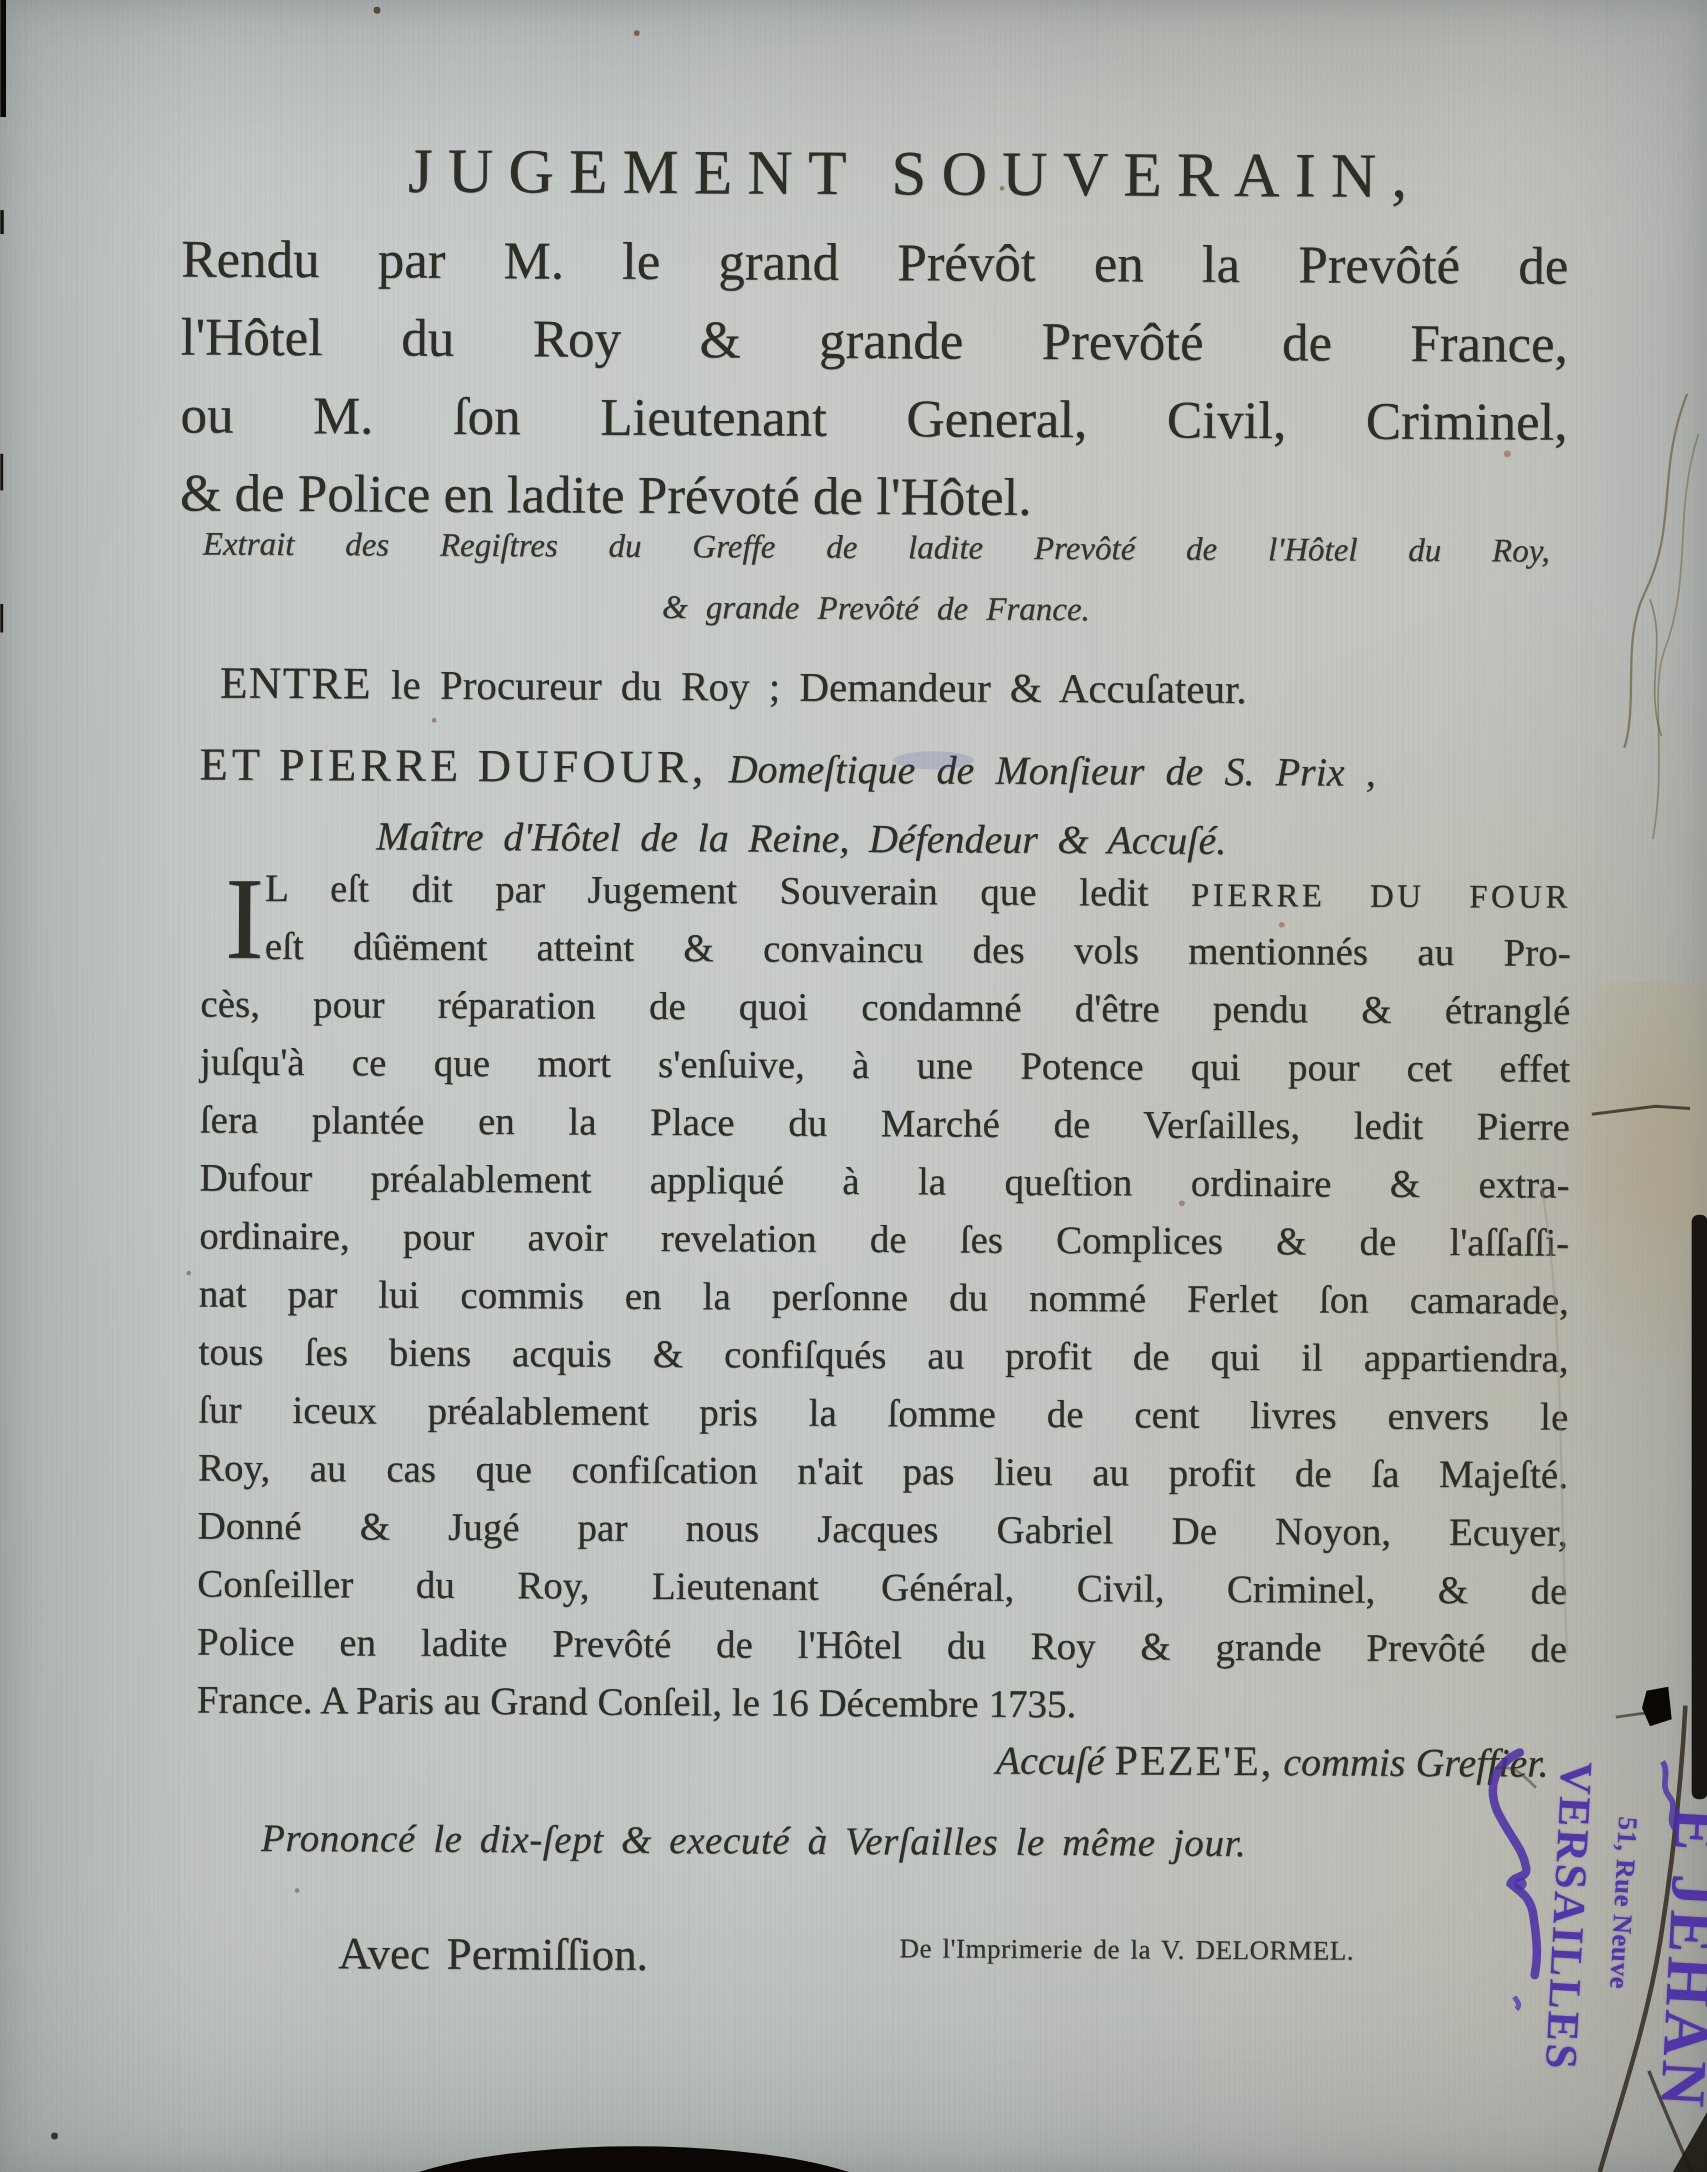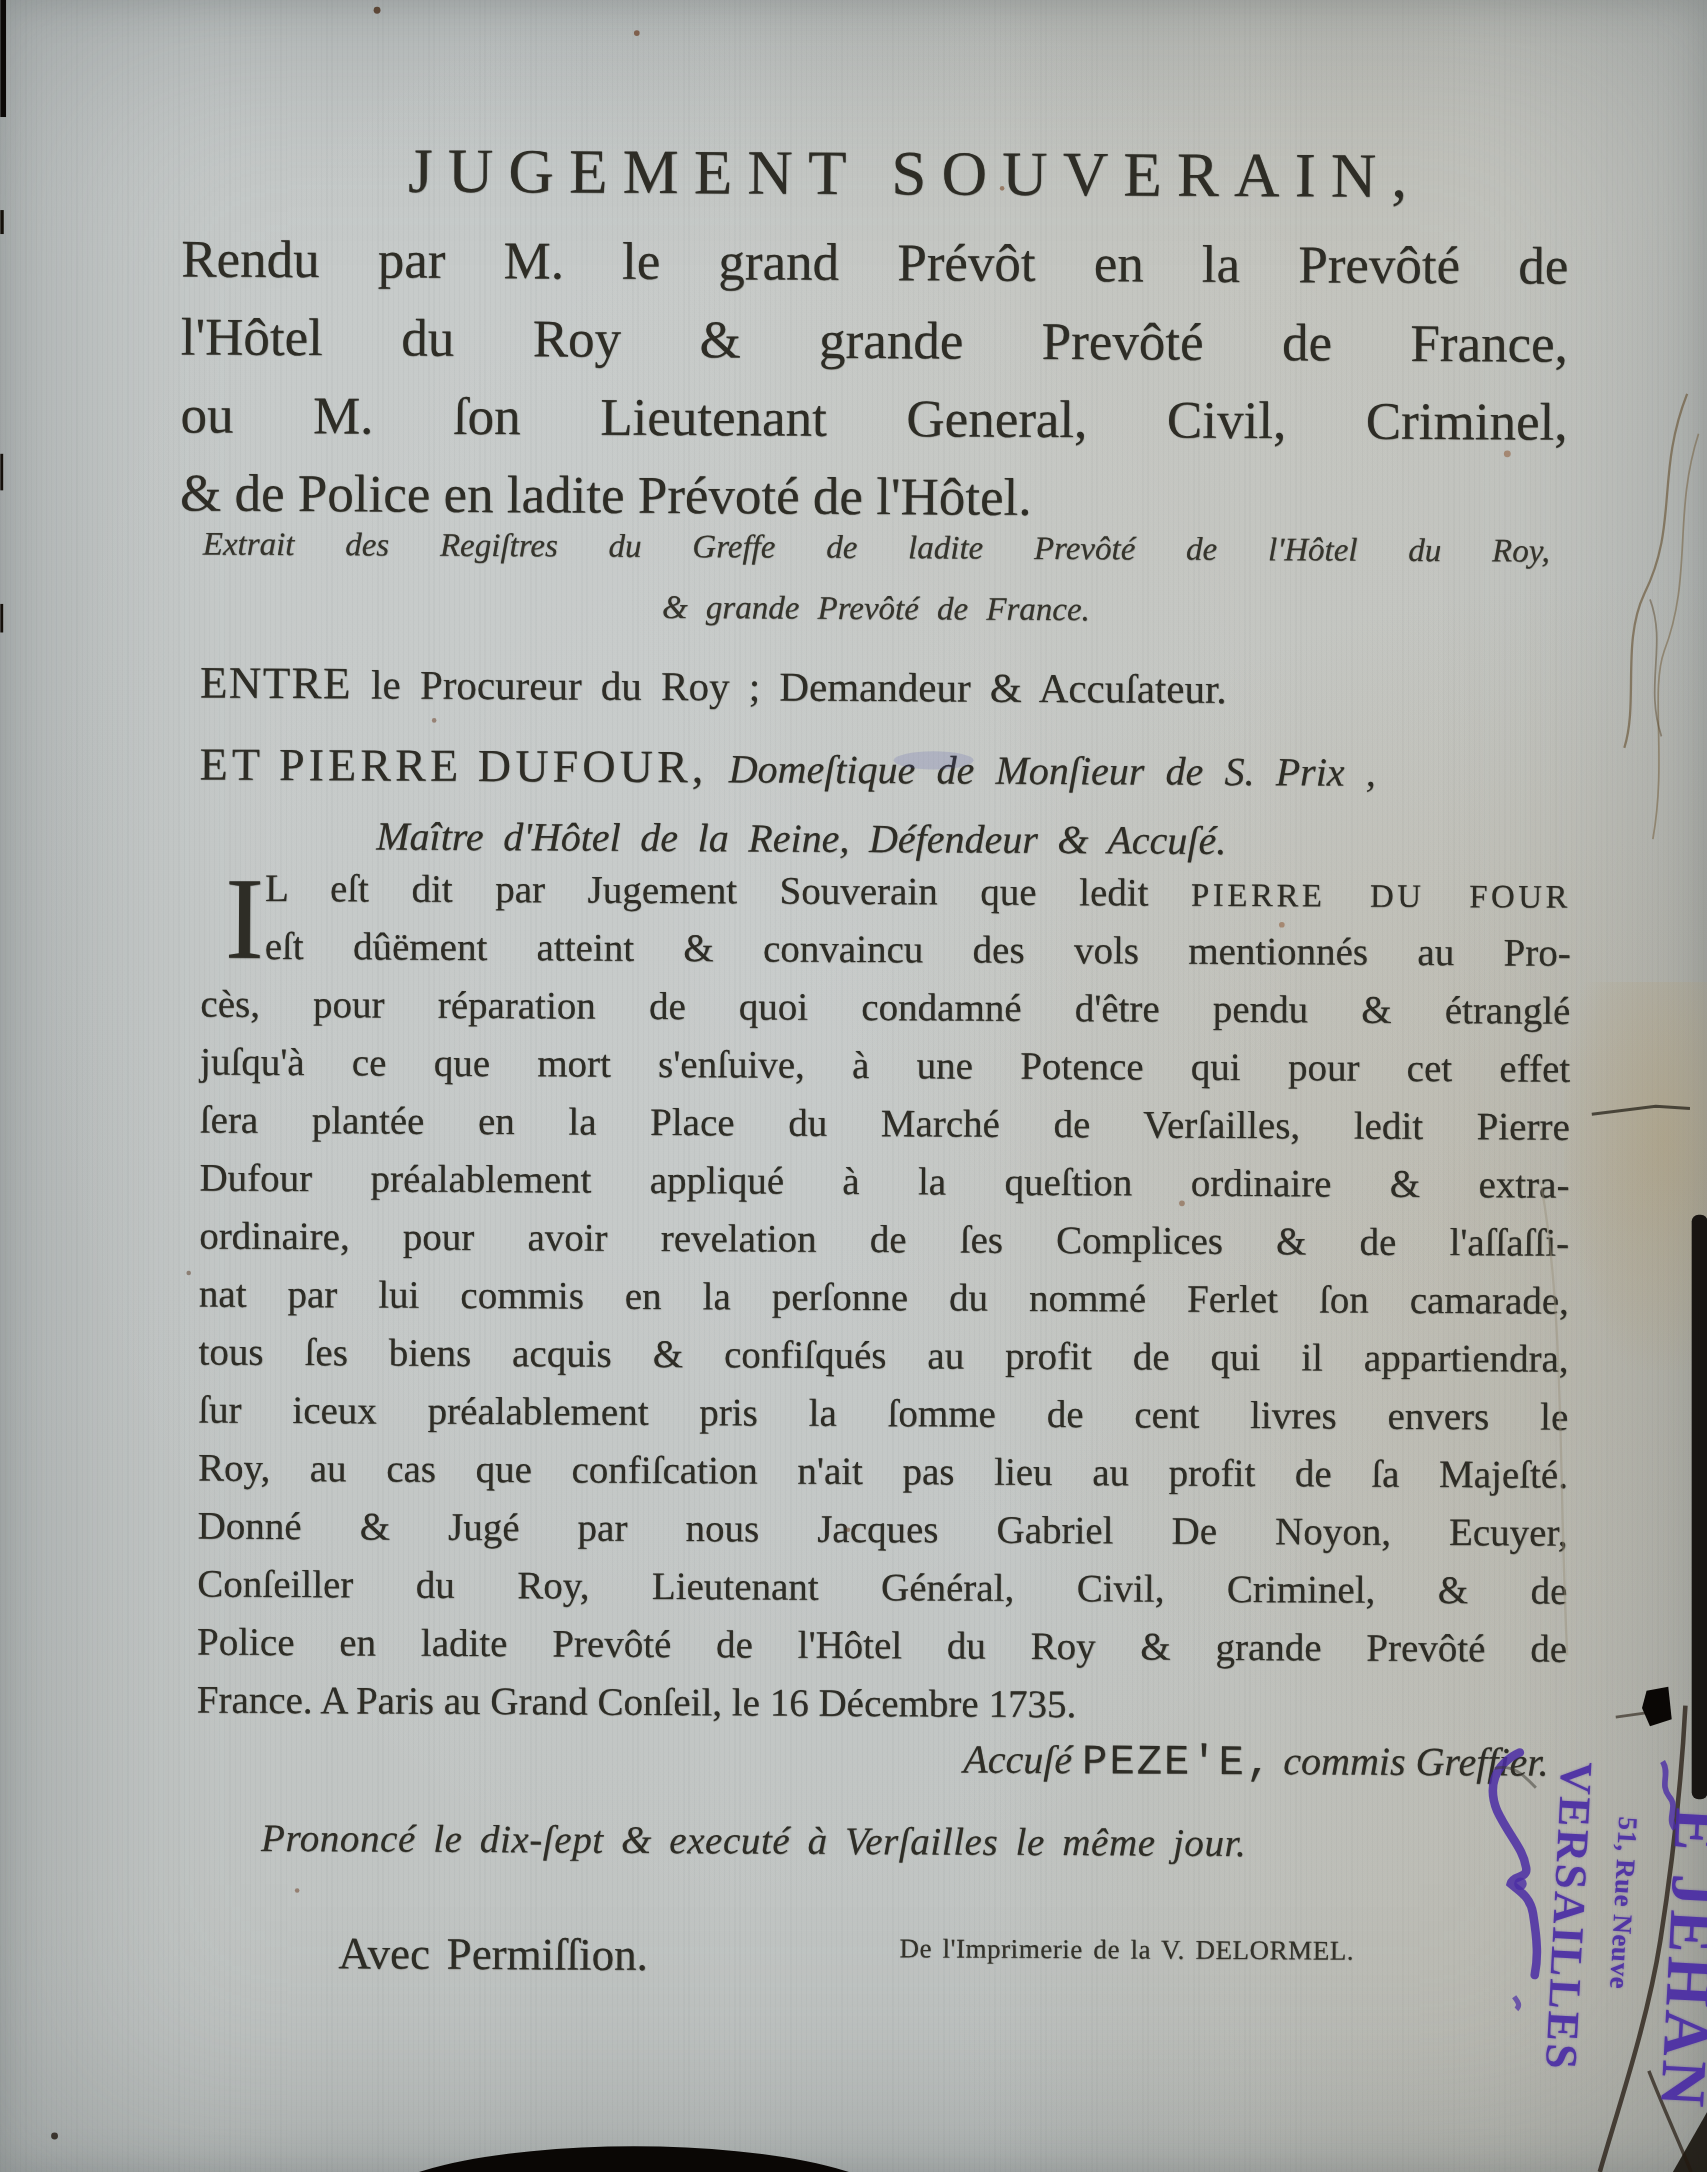--- a/index.html
+++ b/index.html
@@ -35,37 +35,37 @@
     position:absolute;left:217px;top:133px;width:1387px;height:80px;line-height:80px;
     font-size:63px;letter-spacing:0.24em;text-align:center;white-space:nowrap;
   }
   .heading{position:absolute;left:177px;top:223px;width:1387px;font-size:53px;}
   .heading div{height:78px;line-height:78px;text-align:justify;text-align-last:justify;}
   .heading div.hlast{text-align-last:left;}
   .extract{position:absolute;left:200px;top:517px;width:1347px;font-style:italic;font-size:33px;color:#35342c;}
   .extract .e0{height:61px;line-height:61px;text-align:justify;text-align-last:justify;word-spacing:0.42em;}
   .extract .e1{height:61px;line-height:61px;text-align:center;word-spacing:0.3em;}
   .entre{position:absolute;left:198px;top:655px;height:63px;line-height:63px;font-size:41px;word-spacing:0.22em;white-space:nowrap;}
-  .entre .caps{font-size:45px;letter-spacing:0.03em;}
+  .entre .caps{font-size:45px;letter-spacing:0.03em;margin-left:20px;}
   .etline{position:absolute;left:198px;top:735px;height:66px;line-height:66px;white-space:nowrap;}
   .etline .caps{font-size:46px;letter-spacing:0.09em;}
   .etline .ital{font-style:italic;font-size:40px;word-spacing:0.28em;}
   .etline2{position:absolute;left:375px;top:806px;height:66px;line-height:66px;font-style:italic;font-size:40px;word-spacing:0.24em;white-space:nowrap;}
   .bodyblock{position:absolute;left:200px;top:862px;width:1370px;font-size:39px;}
   .bl{height:58px;line-height:58px;text-align:justify;text-align-last:justify;}
   .bl.indent{margin-left:64px;}
   .bl.noj{text-align-last:left;}
   .dropcap{
     position:absolute;left:224px;top:863px;font-size:117px;line-height:117px;
     text-shadow:0.6px 0.6px 1.1px rgba(46,45,38,0.6);
   }
   .smallcaps{font-size:0.84em;letter-spacing:0.11em;}
   .signed{position:absolute;left:200px;top:1728px;width:1352px;height:62px;line-height:62px;text-align:right;font-size:40px;white-space:nowrap;}
   .signed .ital{font-style:italic;}
-  .signed .caps{letter-spacing:0.05em;font-size:42px;font-family:Liberation Mono, monospace;}
+  .signed .caps{letter-spacing:0.05em;font-size:42px;}
   .pronounce{position:absolute;left:265px;top:1809px;height:63px;line-height:63px;font-style:italic;font-size:39px;word-spacing:0.18em;letter-spacing:0.015em;white-space:nowrap;}
   .permission{position:absolute;left:343px;top:1925px;height:63px;line-height:63px;font-size:45px;word-spacing:0.12em;white-space:nowrap;}
   .imprint{position:absolute;left:904px;top:1923px;height:51px;line-height:51px;font-size:27px;letter-spacing:0.02em;word-spacing:0.12em;white-space:nowrap;color:#33322a;}
   
   .stamp{
     position:absolute;left:1733px;top:1747px;width:434px;height:234px;
     transform:rotate(93deg);transform-origin:0 0;
     color:#4b2da5;font-family:"Liberation Serif","DejaVu Serif",serif;font-weight:bold;
     opacity:0.93;text-shadow:0 0 2.3px rgba(75,45,165,0.45);
   }

